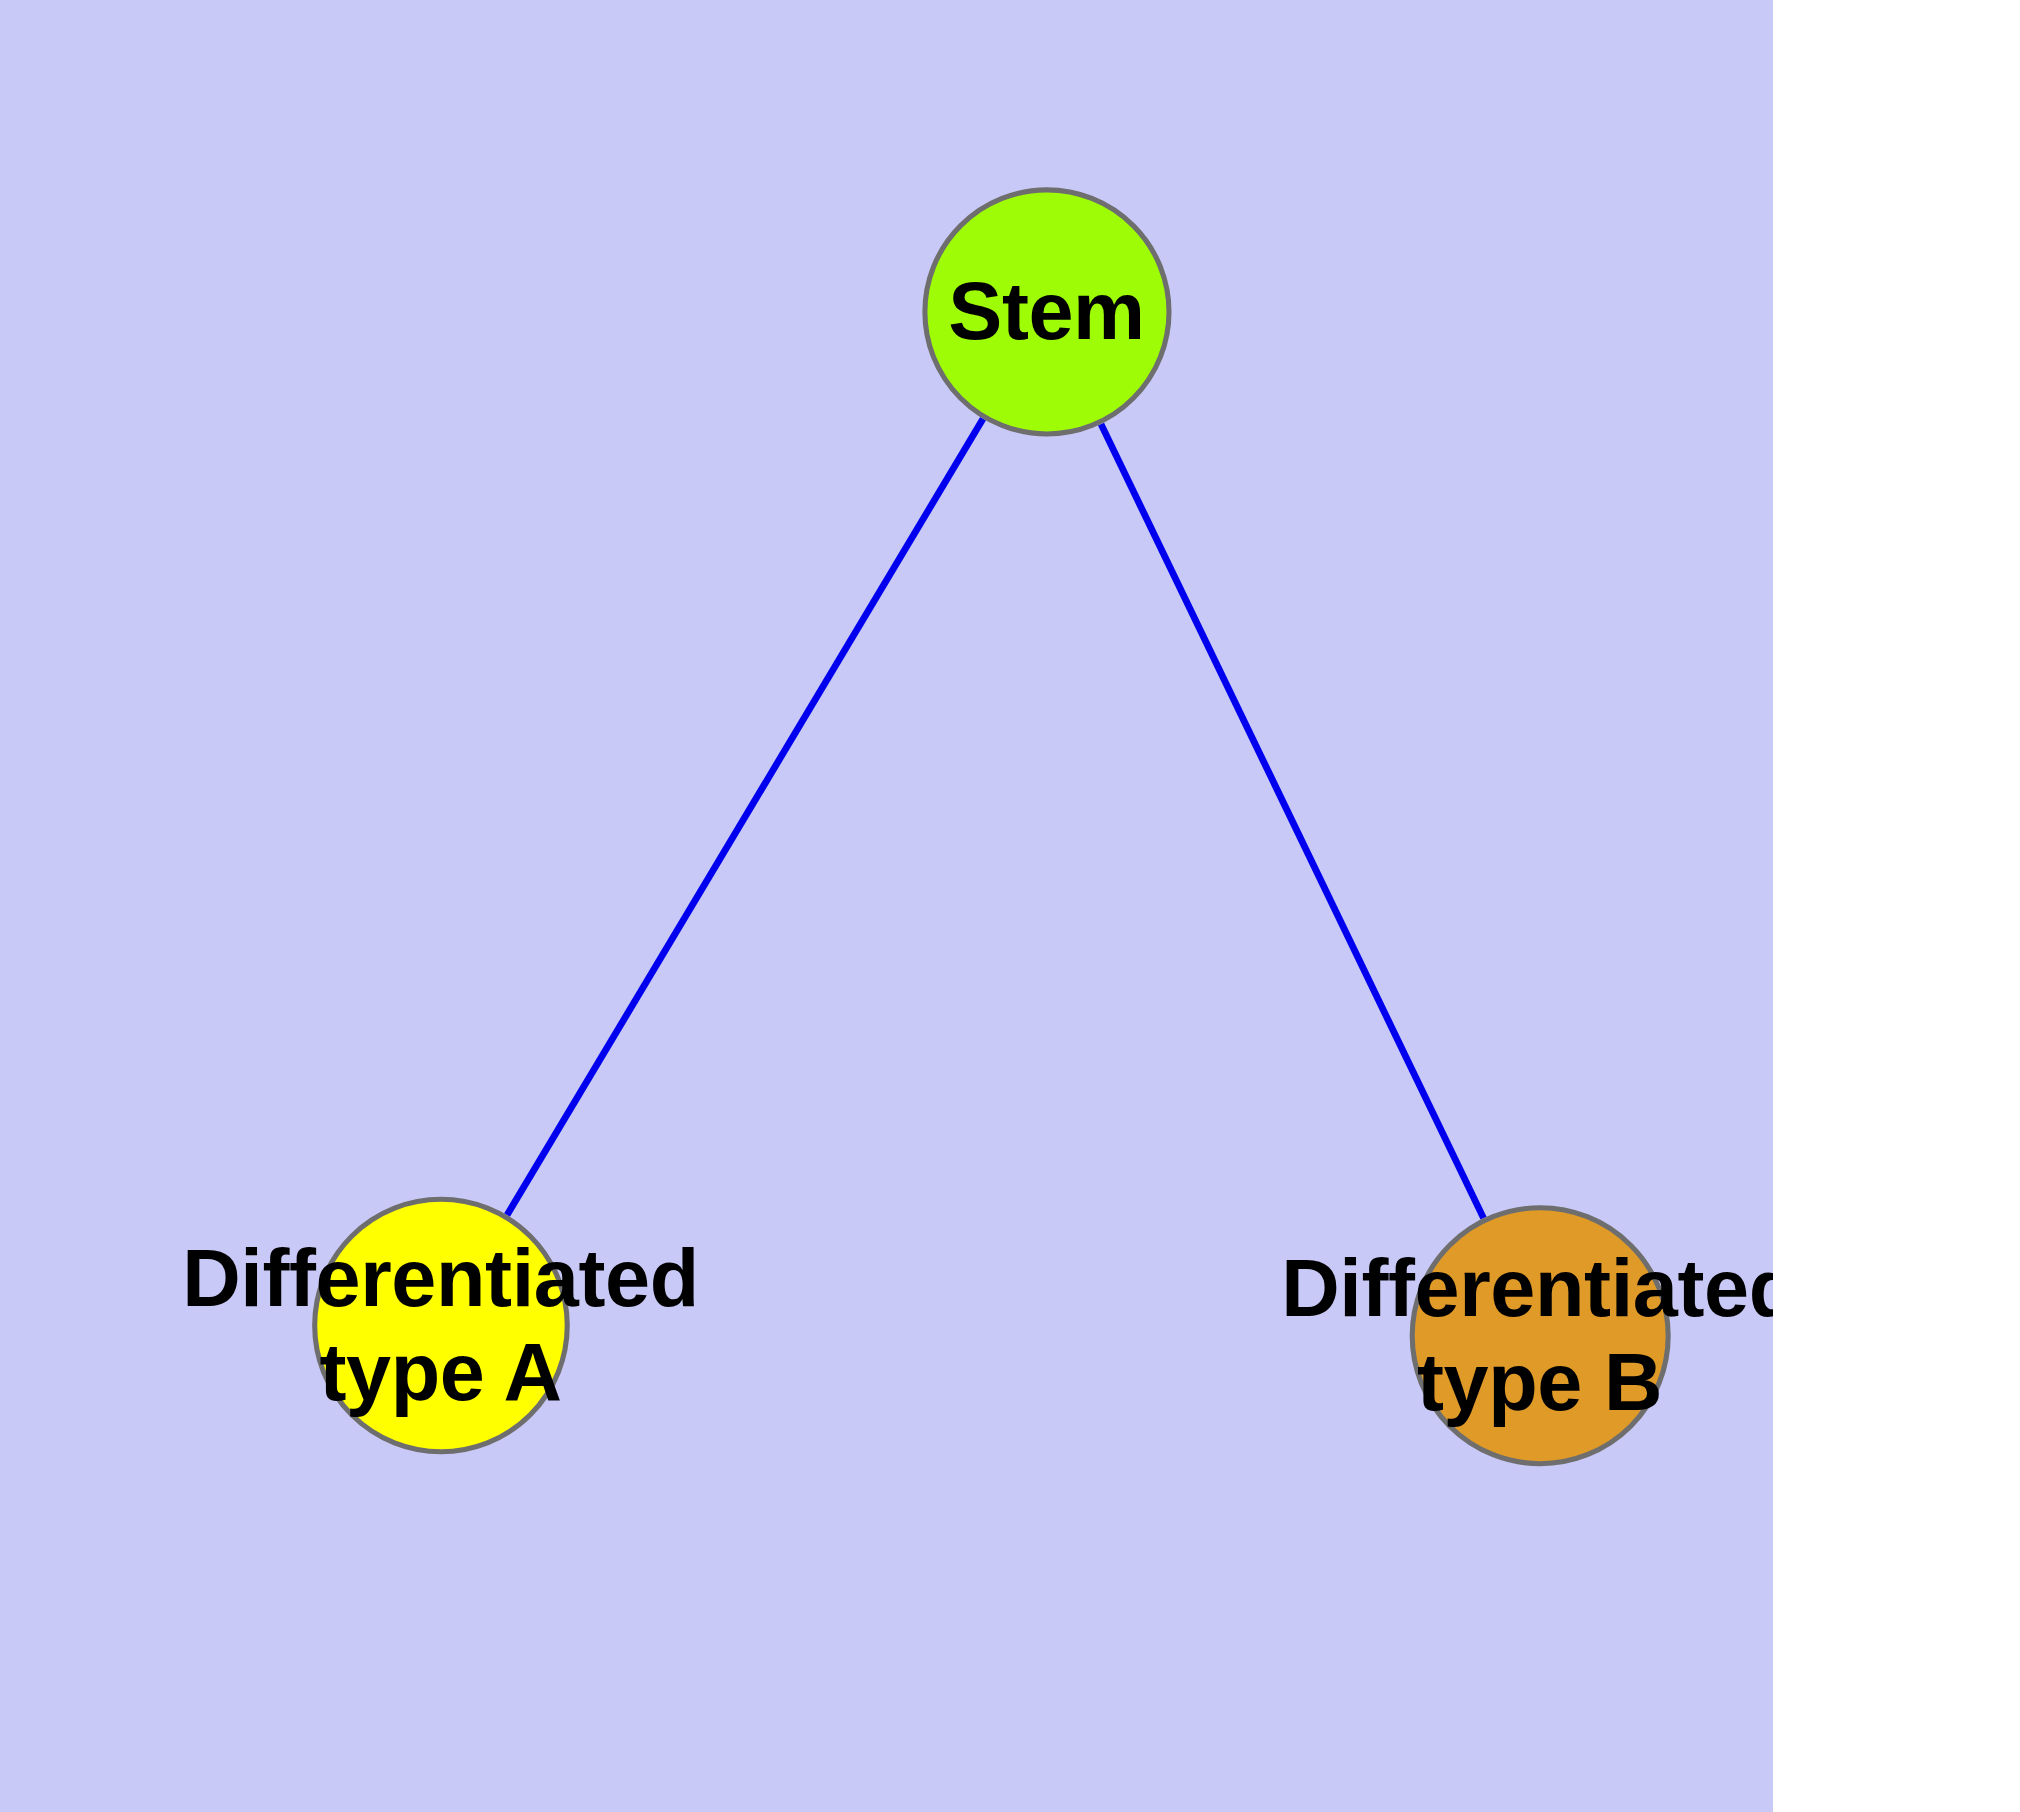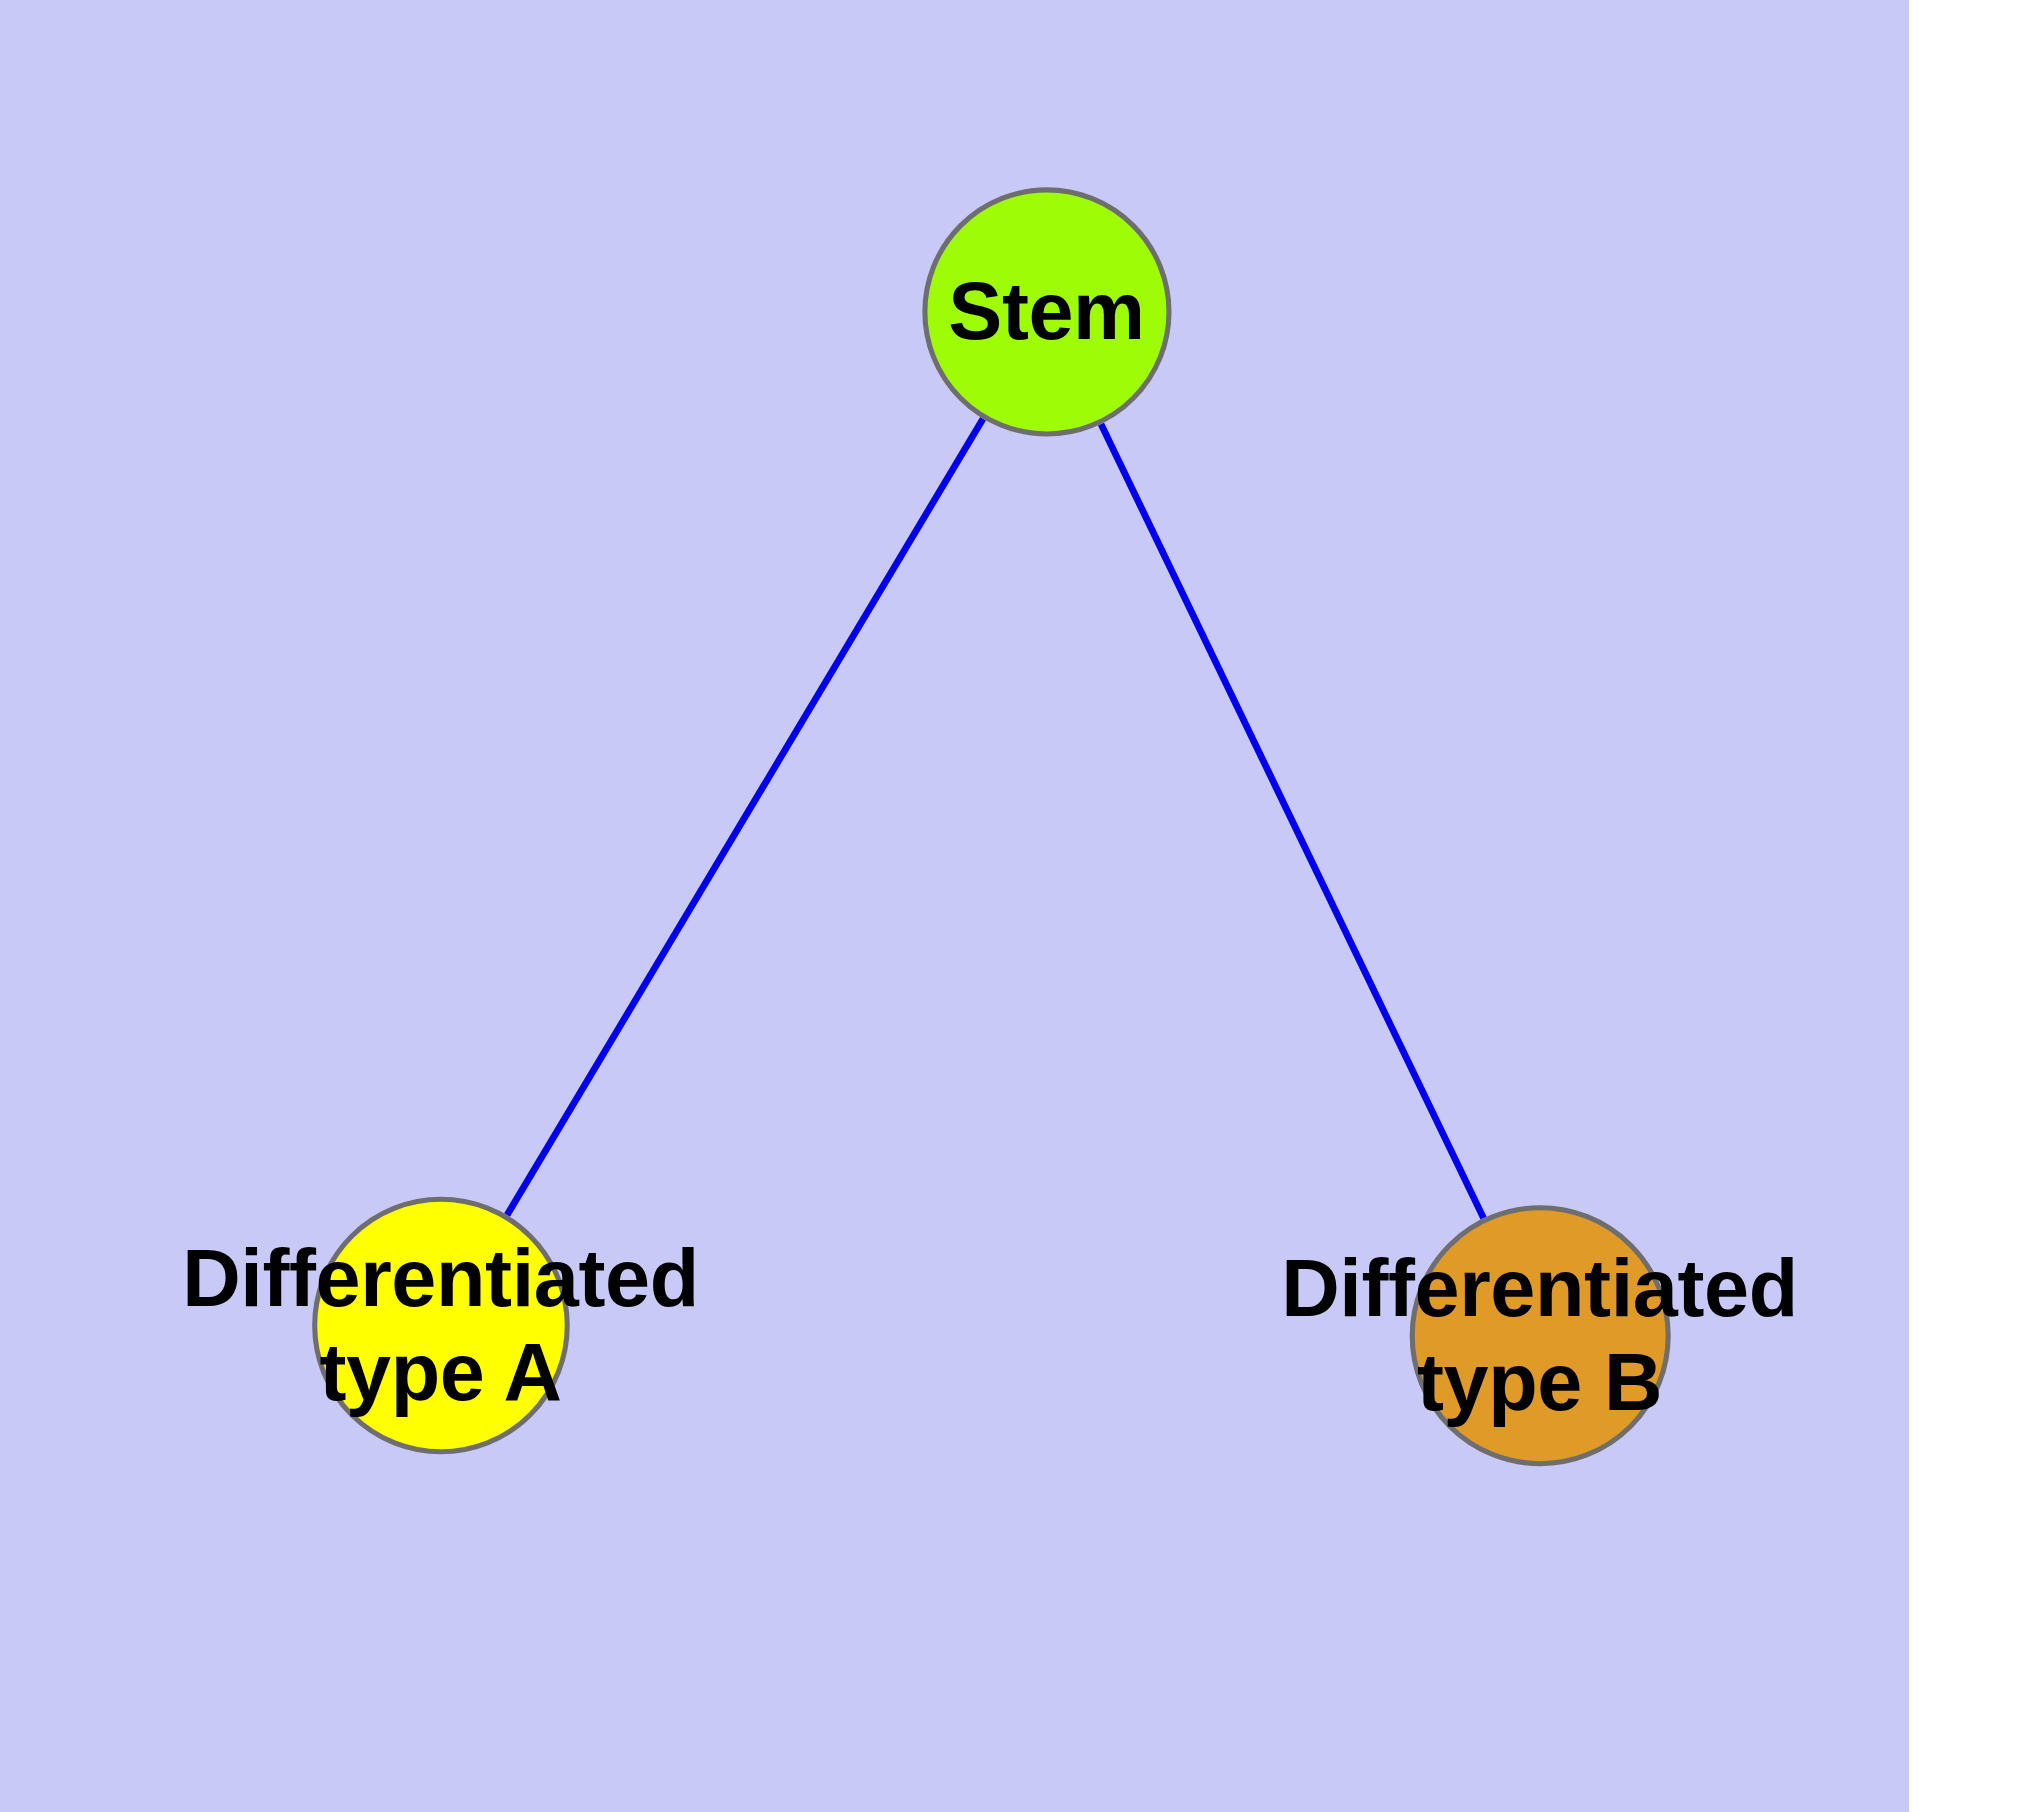--- a/index.html
+++ b/index.html
@@ -36,21 +36,21 @@
     color: #000000;
     line-height: 1.16;
     white-space: pre;
     letter-spacing: -0.4px;
     pointer-events: none;
   }
 </style>
 </head>
 <body>
 
-<div id="canvas" style="width: 1909px; height: 1812px;">
+<div id="canvas" style="width: 1773px; height: 1812px;">
 
   <div id="bg-rect" style="background: rgb(201, 201, 247); width: 2021px; height: 1812px;"></div>
 
   <svg id="graph-svg" viewBox="0 0 2384 2138">
     <g>
       <line class="graph-edge" x1="1159.5709028374638" y1="494.1723079809697" x2="597.9947127122823" y2="1433.5361169176367" stroke="#0000ee" stroke-width="8" stroke-linecap="butt"></line>
       <line class="graph-edge" x1="1298.8038558187814" y1="500.43137084035703" x2="1750.1578653327053" y2="1437.2623734053402" stroke="#0000ee" stroke-width="8" stroke-linecap="butt"></line>
     </g>
     <g>
       <circle class="graph-node" cx="1235" cy="368" r="144" fill="#9efc06" stroke="#6e6e6e" stroke-width="6"></circle>

